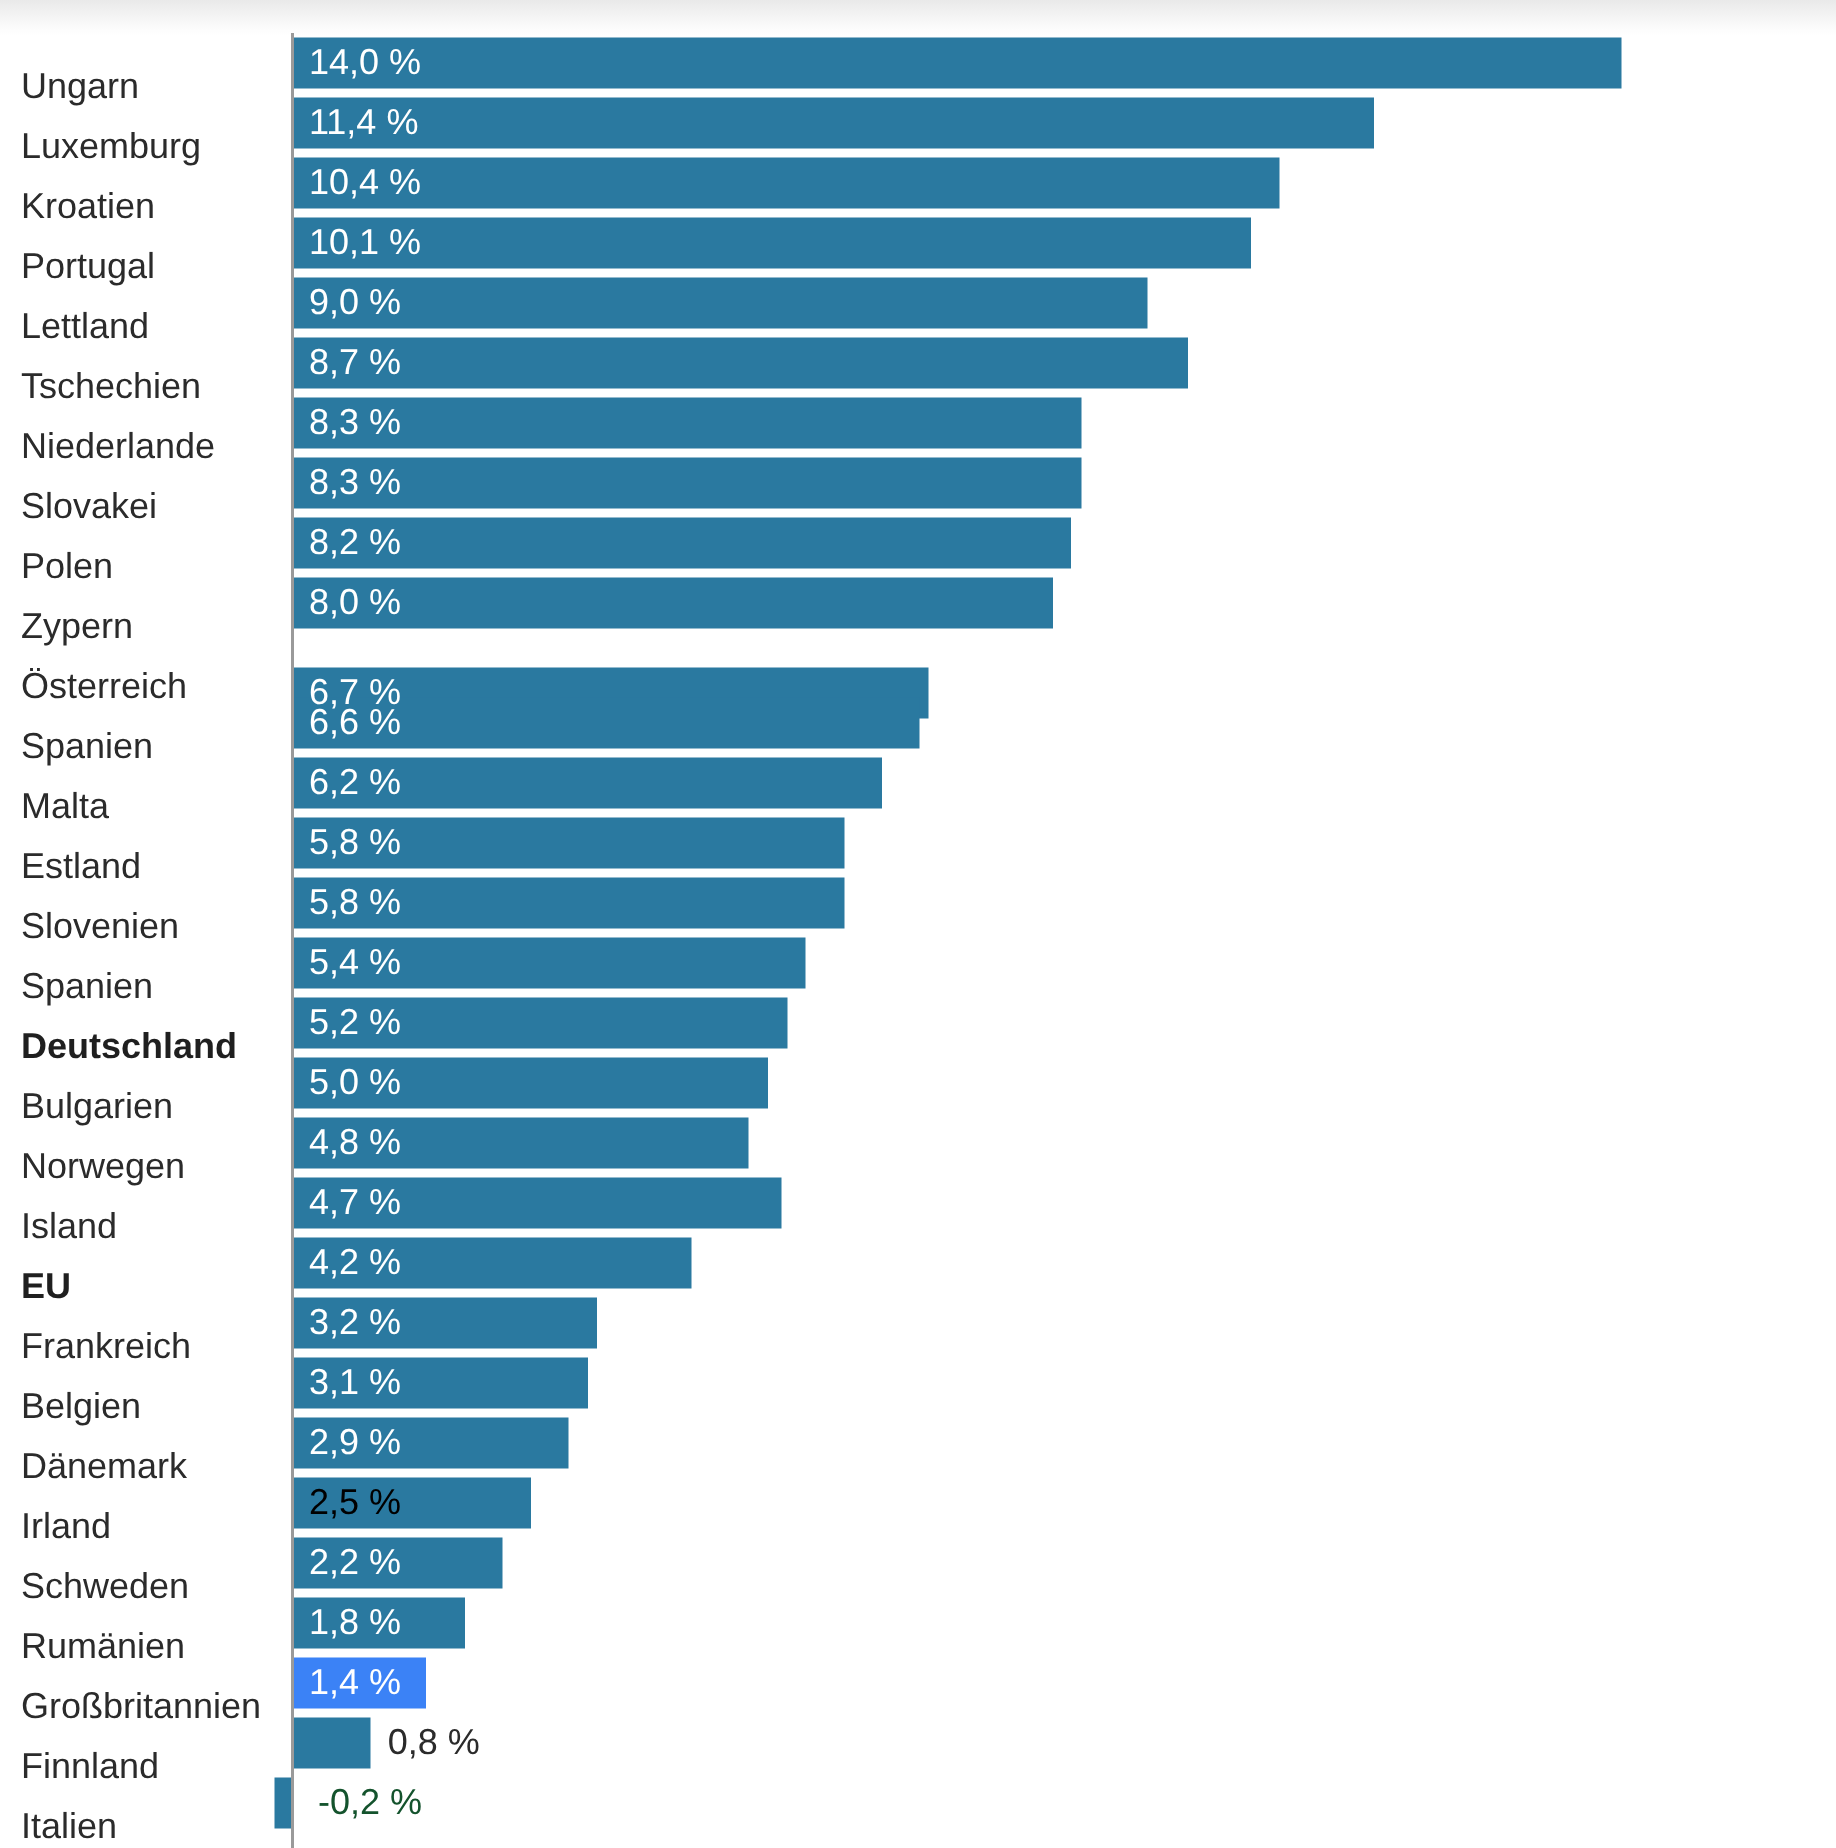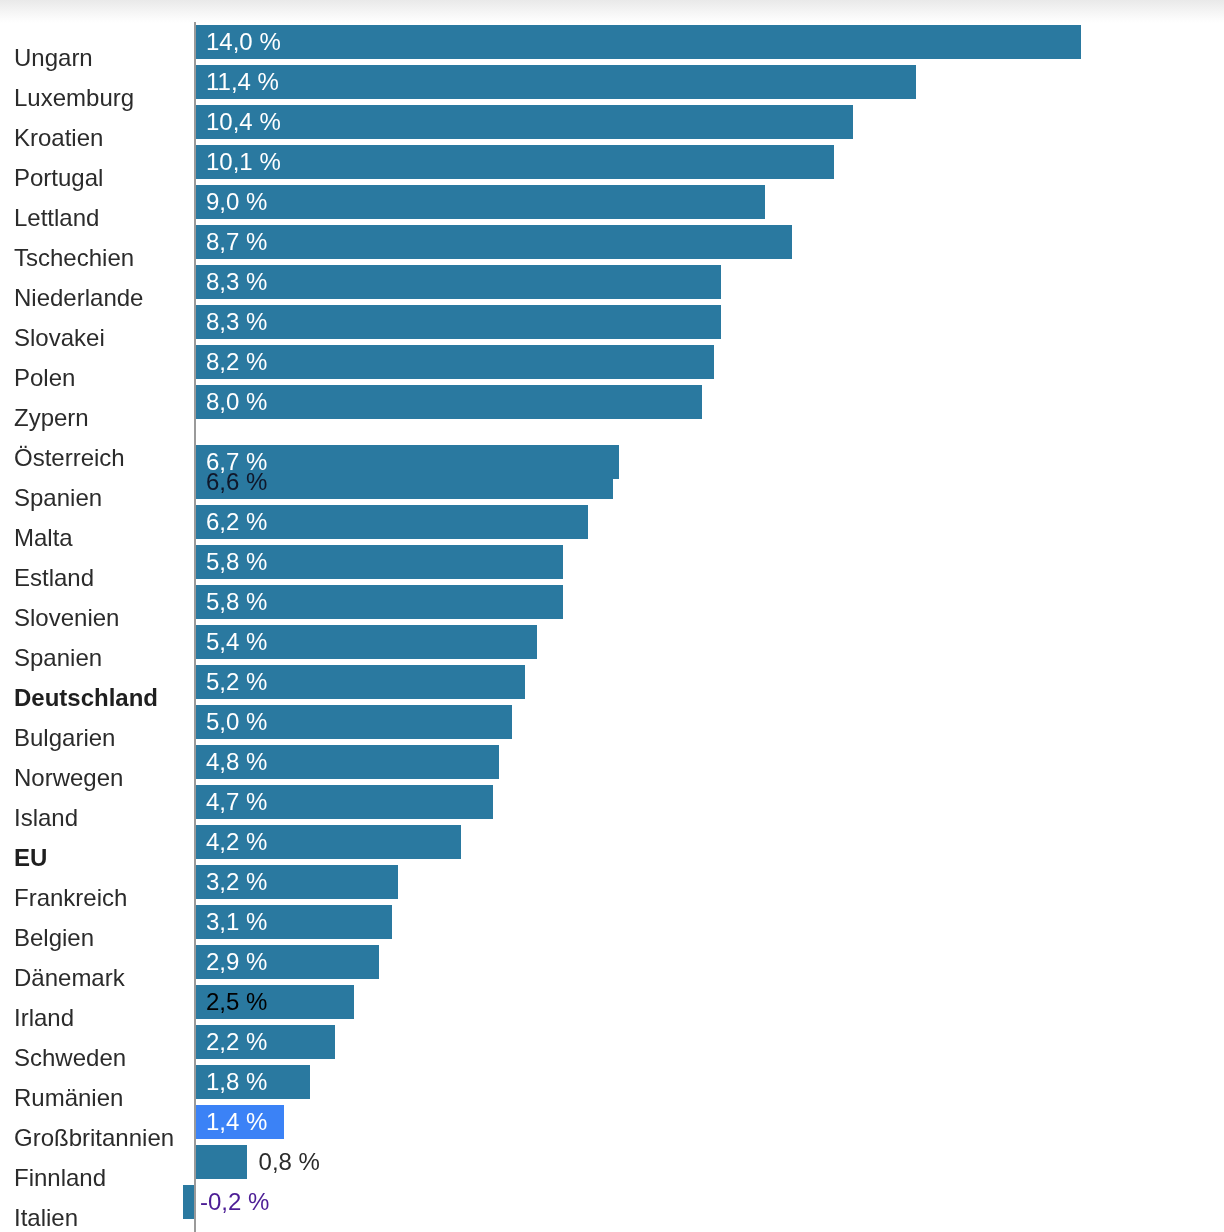--- a/index.html
+++ b/index.html
@@ -211,21 +211,21 @@
           <div class="bar-area">
             <div class="bar" style="width: 423.44px; background: rgb(42, 121, 160); left: 0px; margin-top: 20px;">
               <div class="bar-value-inside" style="color: rgb(255, 255, 255);">6,7 %</div>
             </div>
           </div>
         </div>
         <div class="row">
           <div class="row-label">Spanien</div>
           <div class="bar-area">
             <div class="bar" style="width: 417.12px; background: rgb(42, 121, 160); left: 0px;">
-              <div class="bar-value-inside" style="color: #0f172a;">6,6 %</div>
+              <div class="bar-value-inside" style="color: #ffffff;">6,6 %</div>
             </div>
           </div>
         </div>
         <div class="row">
           <div class="row-label">Malta</div>
           <div class="bar-area">
             <div class="bar" style="width: 391.84px; background: rgb(42, 121, 160); left: 0px;">
               <div class="bar-value-inside" style="color: rgb(255, 255, 255);">6,2 %</div>
             </div>
           </div>
@@ -274,21 +274,21 @@
           <div class="row-label">Norwegen</div>
           <div class="bar-area">
             <div class="bar" style="width: 303.36px; background: rgb(42, 121, 160); left: 0px;">
               <div class="bar-value-inside" style="color: rgb(255, 255, 255);">4,8 %</div>
             </div>
           </div>
         </div>
         <div class="row">
           <div class="row-label">Island</div>
           <div class="bar-area">
-            <div class="bar" style="width: 297.04px; background: rgb(42, 121, 160); left: 0px;">
+            <div class="bar" style="width: 297.04px; background: rgb(42, 121, 160); left: 0px; padding-left: 28px;">
               <div class="bar-value-inside" style="color: rgb(255, 255, 255);">4,7 %</div>
             </div>
           </div>
         </div>
         <div class="row">
           <div class="row-label highlight">EU</div>
           <div class="bar-area">
             <div class="bar" style="width: 265.44px; background: rgb(42, 121, 160); left: 0px;">
               <div class="bar-value-inside" style="color: rgb(255, 255, 255);">4,2 %</div>
             </div>
@@ -354,18 +354,18 @@
           <div class="row-label">Finnland</div>
           <div class="bar-area">
             <div class="bar" style="width: 50.56px; background: rgb(42, 121, 160); left: 0px;"></div>
             <div class="bar-value-outside" style="color: rgb(43, 43, 43); left: 62.56px;">0,8 %</div>
           </div>
         </div>
         <div class="row">
           <div class="row-label">Italien</div>
           <div class="bar-area">
             <div class="bar negative" style="width: 12.64px; background: rgb(42, 121, 160); left: -12.64px;"></div>
-            <div class="bar-value-outside" style="color: #4c1d95; left: 4px;">-0,2 %</div>
+            <div class="bar-value-outside" style="color: #14532d; left: 16px;">-0,2 %</div>
           </div>
         </div>
       </div>
   </div>
 </div>
 
 </body></html>

